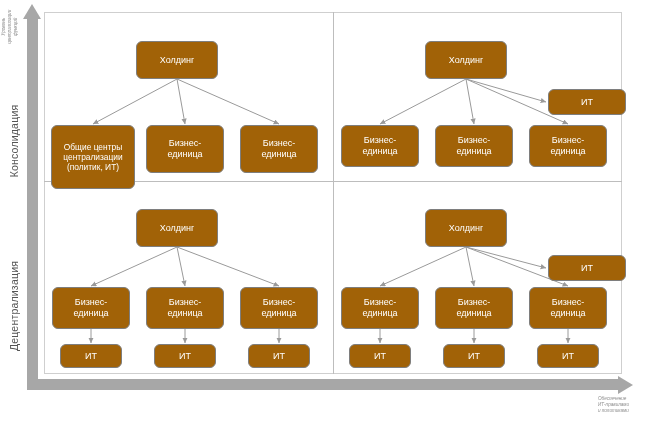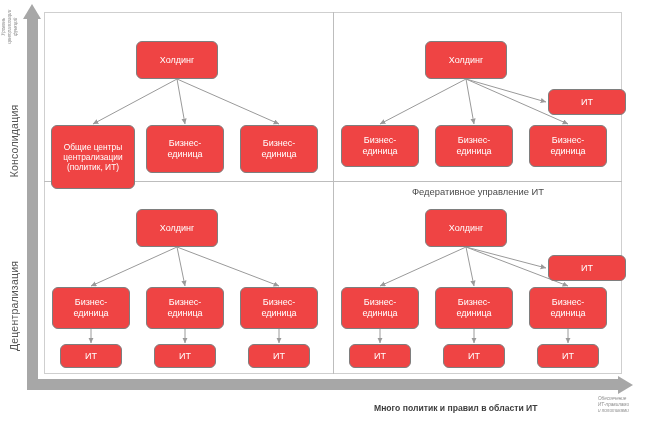--- a/index.html
+++ b/index.html
@@ -152,21 +152,21 @@
   }
   #q1-title { left: 52px;  top: 17px;  width: 272px; }
   #q2-title { left: 342px; top: 17px;  width: 272px; }
   #q3-title { left: 52px;  top: 186px; width: 272px; }
   #q4-title { left: 342px; top: 186px; width: 272px; }
 
   
   .node {
     position: absolute;
     box-sizing: border-box;
-    background: #ef4444;
+    background: #a16207;
     border: 1px solid #7e7e7e;
     border-radius: 6px;
     color: #ffffff;
     font-size: 9px;
     line-height: 1.22;
     display: flex;
     align-items: center;
     justify-content: center;
     text-align: center;
     z-index: 4;
@@ -199,21 +199,20 @@
     <div>Уровень</div>
     <div>централизации</div>
     <div>функций</div>
   </div>
 
   <div class="axis-label-rot" id="lbl-consolidation">Консолидация</div>
 
   <div class="axis-label-rot" id="lbl-decentralization">Децентрализация</div>
 
 
-  <div class="axis-bottom-label" id="lbl-many-rules">Много политик и правил в области ИТ</div>
 
   <div id="lbl-policy-provision">
     <div>Обеспечение</div>
     <div>ИТ-правилами</div>
     <div>и политиками</div>
   </div>
 
   <div id="matrix"></div>
   <div class="divider-v"></div>
   <div class="divider-h"></div>
@@ -241,21 +240,20 @@
         <line x1="466" y1="247" x2="380" y2="286" marker-end="url(#ah)"></line>
         <line x1="466" y1="247" x2="474" y2="286" marker-end="url(#ah)"></line>
         <line x1="466" y1="247" x2="568" y2="286" marker-end="url(#ah)"></line>
         <line x1="466" y1="247" x2="546" y2="268" marker-end="url(#ah)"></line>
         <line x1="380" y1="329" x2="380" y2="343" marker-end="url(#ah)"></line>
         <line x1="474" y1="329" x2="474" y2="343" marker-end="url(#ah)"></line>
         <line x1="568" y1="329" x2="568" y2="343" marker-end="url(#ah)"></line>
       </g>
   </svg>
 
-  <div class="q-title" id="q4-title">Федеративное управление ИТ</div>
 
   <div id="nodes">
       <div class="node" style="left: 136px; top: 41px; width: 82px; height: 38px;">
         <div>
           <span>Холдинг</span>
         </div>
       </div>
       <div class="node" style="left: 51px; top: 125px; width: 84px; height: 64px; font-size: 8.4px;">
         <div>
           <span>Общие центры</span>

